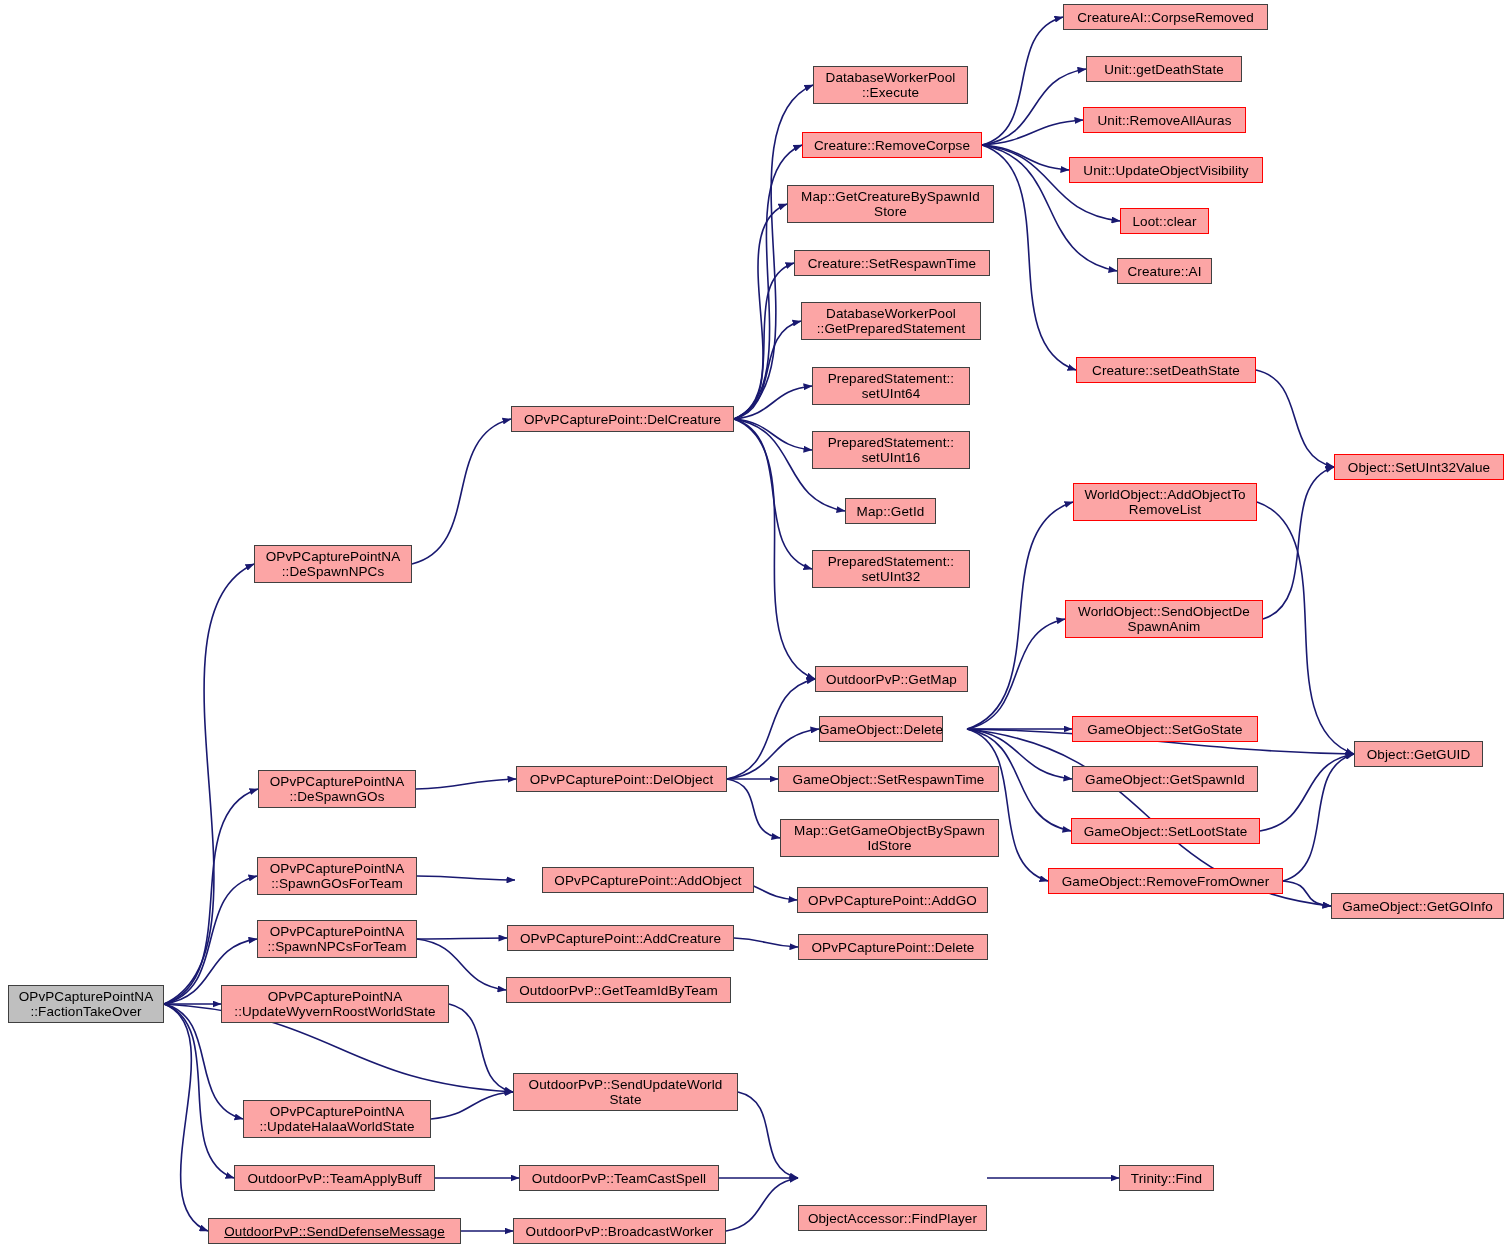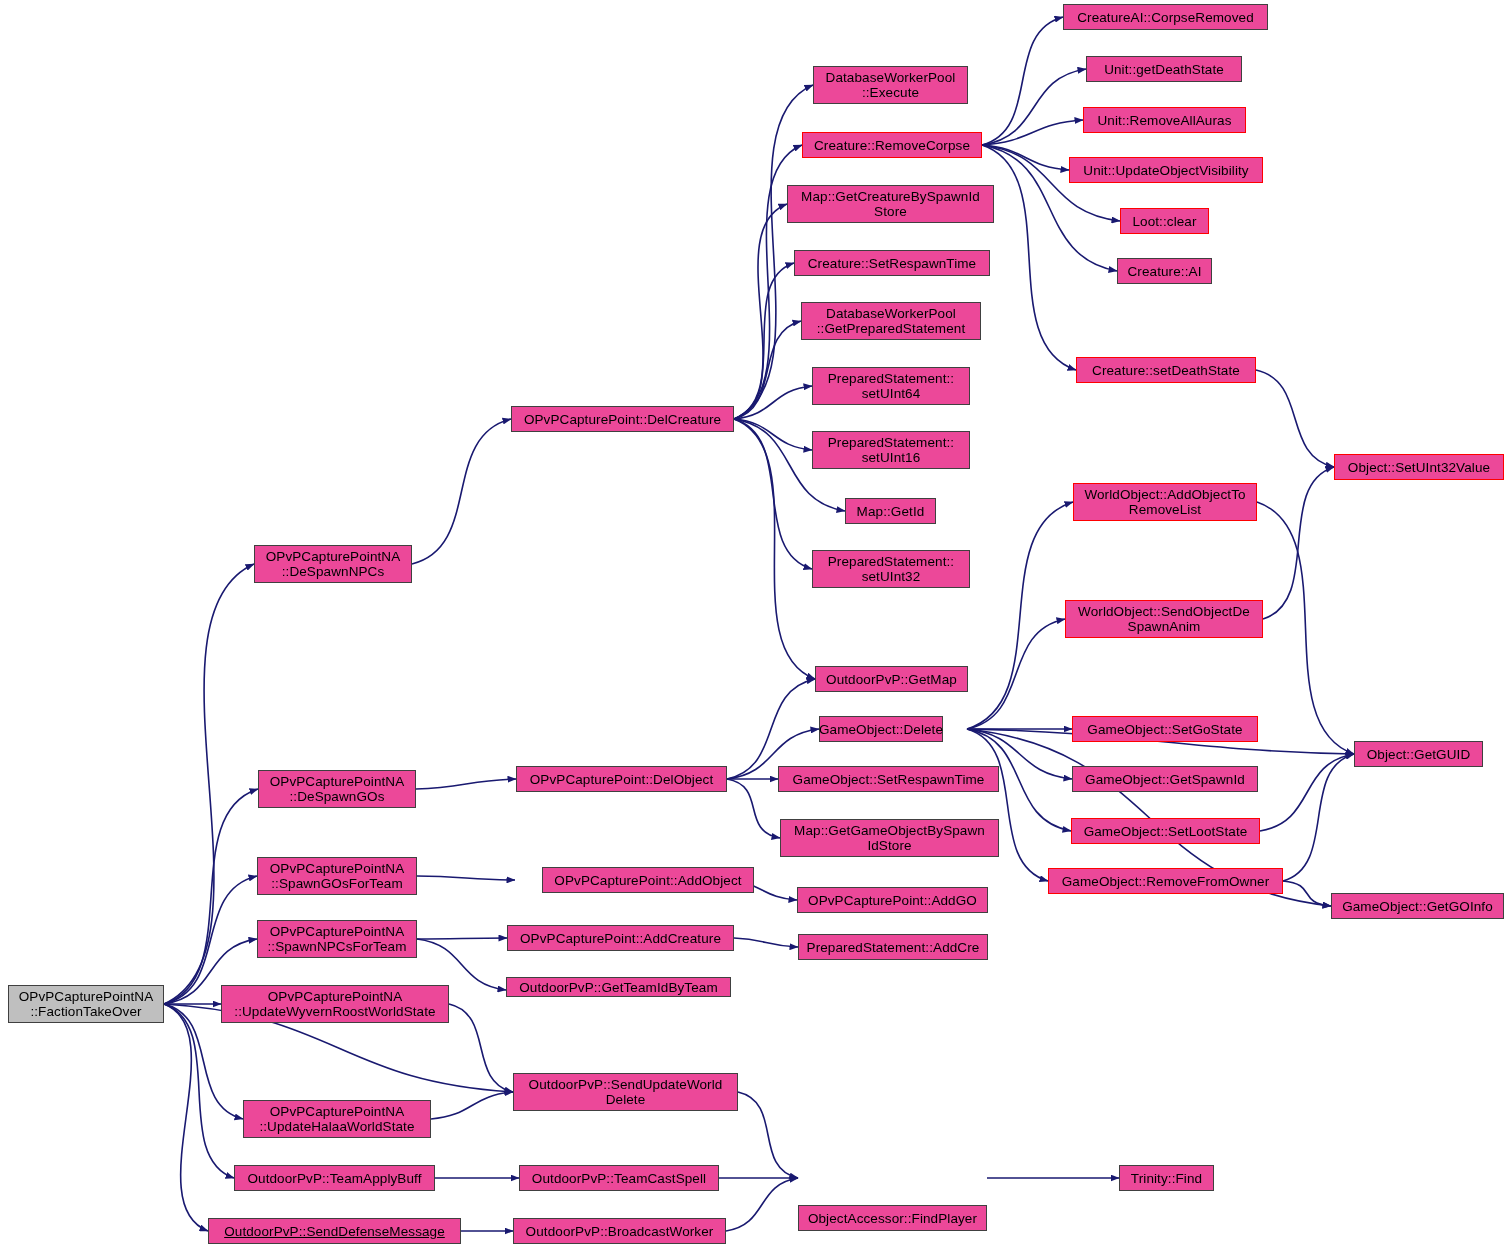--- a/index.html
+++ b/index.html
@@ -23,21 +23,21 @@
     height: 1249px;
     pointer-events: none;
   }
   .node {
     position: absolute;
     box-sizing: border-box;
     display: flex;
     align-items: center;
     justify-content: center;
     text-align: center;
-    background: #ec4899;
+    background: #fca5a5;
     border: 1px solid #404040;
     color: #000000;
     font-size: 13.5px;
     line-height: 15px;
     letter-spacing: 0.1px;
     white-space: pre-line;
     padding: 0 4px;
     z-index: 5;
   }
   .node.red {
@@ -134,23 +134,23 @@
       <div class="node" style="left: 221px; top: 985px; width: 228px; height: 38px;">OPvPCapturePointNA
 ::UpdateWyvernRoostWorldState</div>
       <div class="node" style="left: 243px; top: 1100px; width: 188px; height: 38px;">OPvPCapturePointNA
 ::UpdateHalaaWorldState</div>
       <div class="node" style="left: 234px; top: 1165px; width: 201px; height: 26px;">OutdoorPvP::TeamApplyBuff</div>
       <div class="node" style="left: 208px; top: 1218px; width: 253px; height: 26px; text-decoration: underline;">OutdoorPvP::SendDefenseMessage</div>
       <div class="node" style="left: 511px; top: 406px; width: 223px; height: 26px;">OPvPCapturePoint::DelCreature</div>
       <div class="node" style="left: 516px; top: 766px; width: 211px; height: 26px; text-align: center;">OPvPCapturePoint::DelObject</div>
       <div class="node" style="left: 542px; top: 867px; width: 212px; height: 26px;">OPvPCapturePoint::AddObject</div>
       <div class="node" style="left: 507px; top: 925px; width: 227px; height: 26px;">OPvPCapturePoint::AddCreature</div>
-      <div class="node" style="left: 506px; top: 977px; width: 225px; height: 20px;">OutdoorPvP::GetTeamIdByTeam</div>
+      <div class="node" style="left: 506px; top: 977px; width: 225px; height: 26px;">OutdoorPvP::GetTeamIdByTeam</div>
       <div class="node" style="left: 513px; top: 1073px; width: 225px; height: 38px;">OutdoorPvP::SendUpdateWorld
-Delete</div>
+State</div>
       <div class="node" style="left: 519px; top: 1165px; width: 200px; height: 26px;">OutdoorPvP::TeamCastSpell</div>
       <div class="node" style="left: 513px; top: 1218px; width: 213px; height: 26px;">OutdoorPvP::BroadcastWorker</div>
       <div class="node" style="left: 813px; top: 66px; width: 155px; height: 38px;">DatabaseWorkerPool
 ::Execute</div>
       <div class="node red" style="left: 802px; top: 132px; width: 180px; height: 26px;">Creature::RemoveCorpse</div>
       <div class="node" style="left: 787px; top: 185px; width: 207px; height: 38px;">Map::GetCreatureBySpawnId
 Store</div>
       <div class="node" style="left: 794px; top: 250px; width: 196px; height: 26px;">Creature::SetRespawnTime</div>
       <div class="node" style="left: 801px; top: 302px; width: 180px; height: 38px;">DatabaseWorkerPool
 ::GetPreparedStatement</div>
@@ -160,21 +160,21 @@
 setUInt16</div>
       <div class="node" style="left: 845px; top: 498px; width: 91px; height: 26px;">Map::GetId</div>
       <div class="node" style="left: 812px; top: 550px; width: 158px; height: 38px;">PreparedStatement::
 setUInt32</div>
       <div class="node" style="left: 815px; top: 666px; width: 153px; height: 26px;">OutdoorPvP::GetMap</div>
       <div class="node" style="left: 819px; top: 716px; width: 124px; height: 26px;">GameObject::Delete</div>
       <div class="node" style="left: 778px; top: 766px; width: 221px; height: 26px;">GameObject::SetRespawnTime</div>
       <div class="node" style="left: 780px; top: 819px; width: 219px; height: 38px;">Map::GetGameObjectBySpawn
 IdStore</div>
       <div class="node" style="left: 797px; top: 887px; width: 191px; height: 26px;">OPvPCapturePoint::AddGO</div>
-      <div class="node" style="left: 798px; top: 934px; width: 190px; height: 26px;">PreparedStatement::AddCre</div>
+      <div class="node" style="left: 798px; top: 934px; width: 190px; height: 26px;">OPvPCapturePoint::Delete</div>
       <div class="node" style="left: 798px; top: 1165px; width: 189px; height: 26px; margin-top: 40px;">ObjectAccessor::FindPlayer</div>
       <div class="node" style="left: 1063px; top: 4px; width: 205px; height: 26px;">CreatureAI::CorpseRemoved</div>
       <div class="node" style="left: 1086px; top: 56px; width: 156px; height: 26px;">Unit::getDeathState</div>
       <div class="node red" style="left: 1083px; top: 107px; width: 163px; height: 26px;">Unit::RemoveAllAuras</div>
       <div class="node red" style="left: 1069px; top: 157px; width: 194px; height: 26px;">Unit::UpdateObjectVisibility</div>
       <div class="node red" style="left: 1120px; top: 208px; width: 89px; height: 26px;">Loot::clear</div>
       <div class="node" style="left: 1117px; top: 258px; width: 95px; height: 26px;">Creature::AI</div>
       <div class="node red" style="left: 1076px; top: 357px; width: 180px; height: 26px;">Creature::setDeathState</div>
       <div class="node red" style="left: 1073px; top: 483px; width: 184px; height: 38px;">WorldObject::AddObjectTo
 RemoveList</div>

